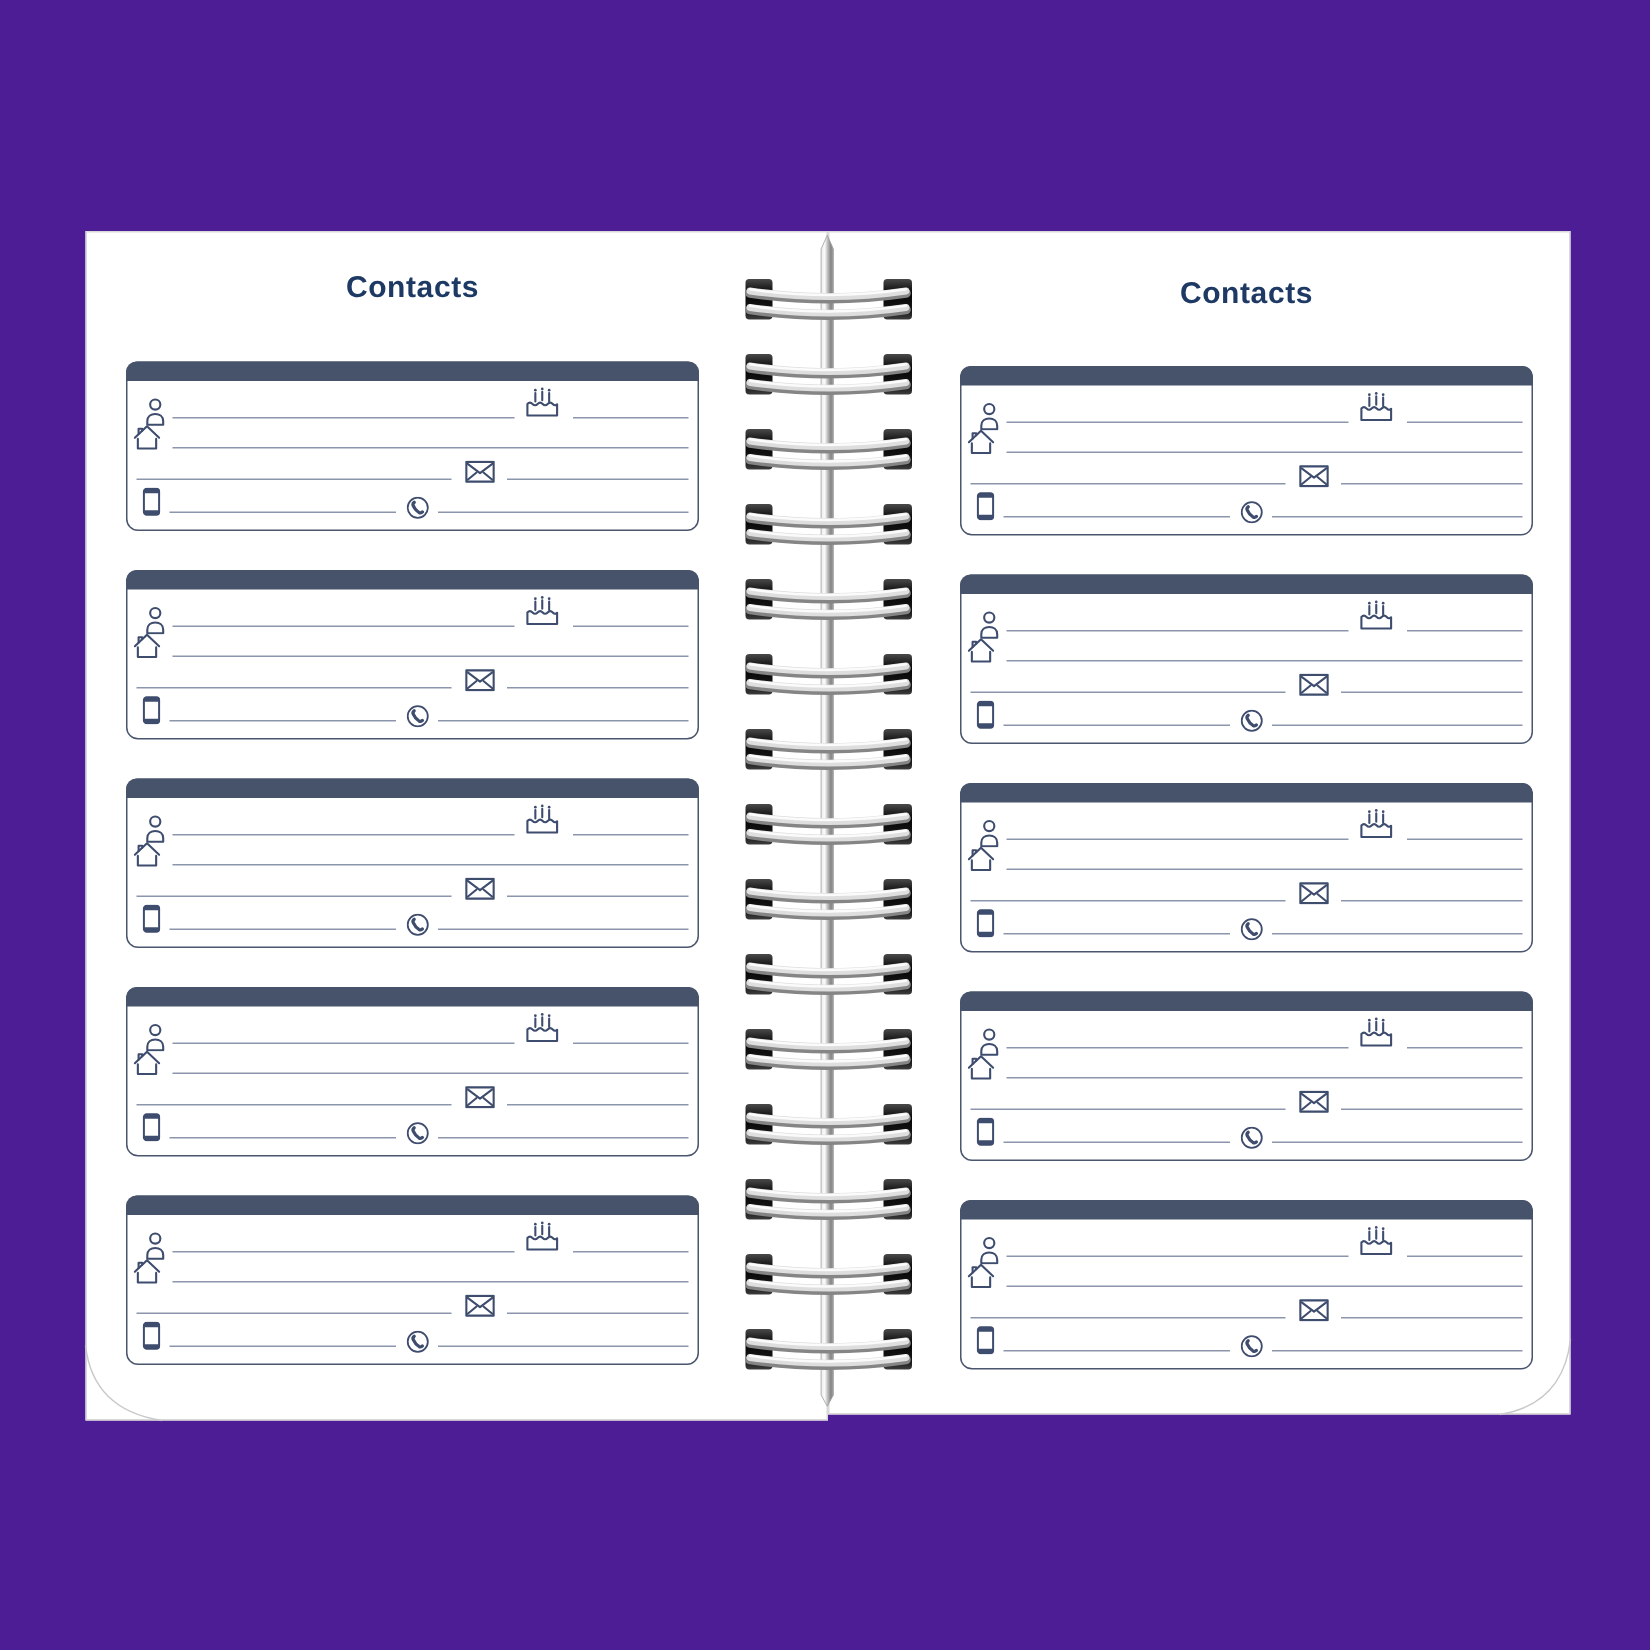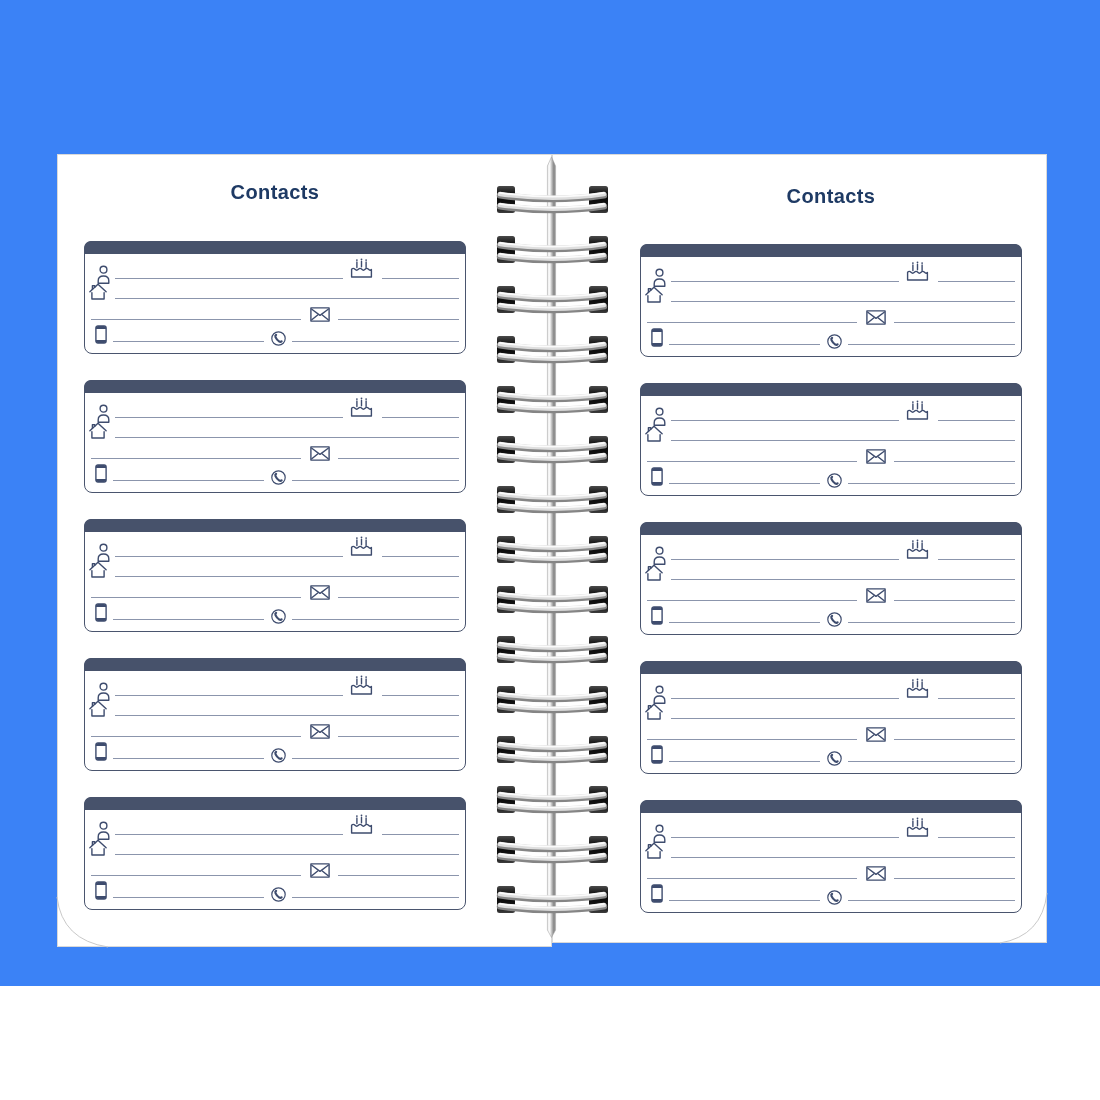--- a/index.html
+++ b/index.html
@@ -1,16 +1,16 @@
 <!DOCTYPE html>
 <html style="--card-header: #47526b; --card-border: #4a556e; --title-text: #1e3a64; --icon-stroke: #3e4c6e; --field-line: #8b95ac; --page-border: #d9d9d9;"><head>
 <meta charset="utf-8">
 <style>
   html,body{margin:0;padding:0;background:#ffffff;}
-  .stage{position:relative;width:1100px;height:986px;background:#3b82f6;overflow:hidden;
+  .stage{position:relative;width:1100px;height:1100px;background:#4c1d95;overflow:hidden;
          font-family:"Liberation Sans", sans-serif;}
   .page{position:absolute;background:#ffffff;border:1px solid var(--page-border,#d9d9d9);box-sizing:border-box;}
   .page-left{left:57px;top:154px;width:495px;height:793px;}
   .page-right{left:552px;top:154px;width:495px;height:789px;}
   .page-title{position:absolute;width:382px;text-align:center;font-size:20px;font-weight:bold;
               letter-spacing:.4px;color:var(--title-text,#1e3a64);}
   .page-left  .page-title{left:26px;top:26px;}
   .page-right .page-title{left:87px;top:30px;}
   .cards{position:absolute;width:382px;}
   .page-left  .cards{left:26px;top:86px;}

